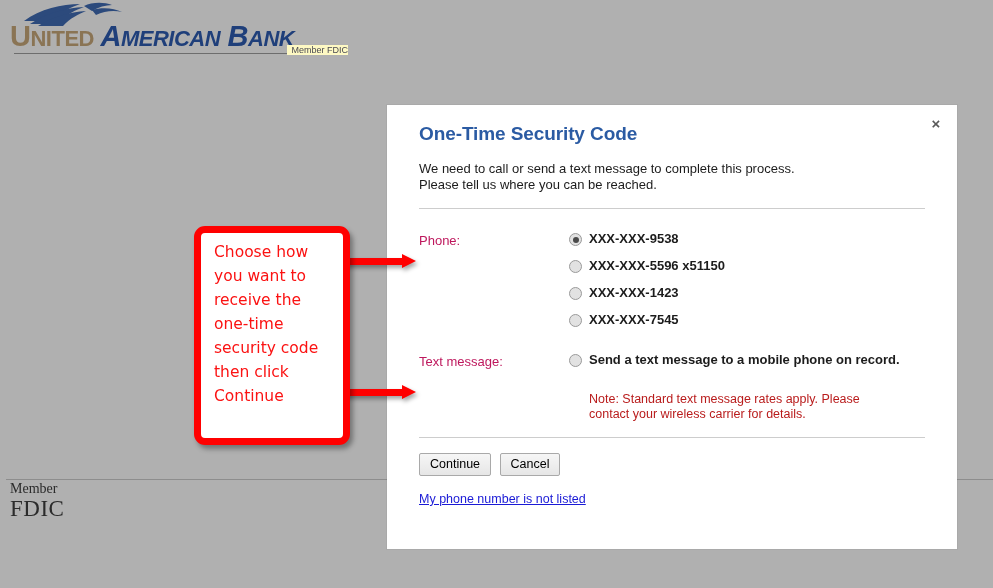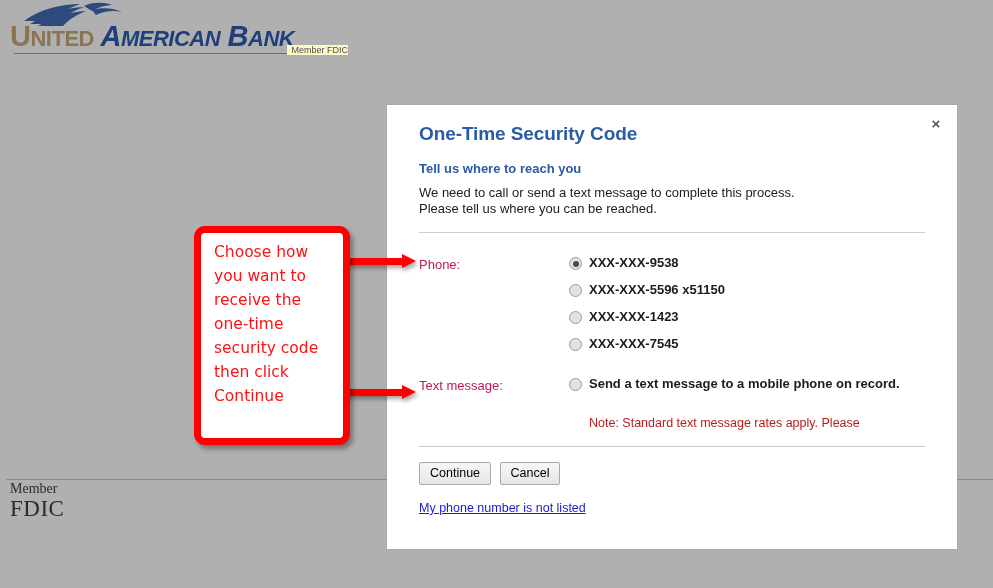--- a/index.html
+++ b/index.html
@@ -309,21 +309,20 @@
   </div>
 
   <div id="otp-dialog">
 
     <div id="dialog-close">×</div>
 
     <div id="dialog-body">
 
       <h1 id="dialog-title">One-Time Security Code</h1>
 
-      <div id="dialog-subtitle">Tell us where to reach you</div>
 
       <div class="dialog-intro-line">We need to call or send a text message to complete this process.</div>
       <div class="dialog-intro-line">Please tell us where you can be reached.</div>
 
       <hr class="hr">
 
       
       <div class="option-row" id="phone-row">
         <div class="option-label">Phone:</div>
         <div class="option-choices">
@@ -354,20 +353,21 @@
       
       <div class="option-row" id="sms-row">
         <div class="option-label">Text message:</div>
         <div class="option-choices">
           <div class="radio-line">
             <span class="radio"></span>
             <span class="radio-text">Send a text message to a mobile phone on record.</span>
           </div>
           <div id="sms-note">
             <div>Note: Standard text message rates apply. Please</div>
+            <div>contact your wireless carrier for details.</div>
           </div>
         </div>
       </div>
 
       <hr class="hr">
 
       
       <div id="dialog-actions">
         <button class="btn">Continue</button>
         <button class="btn">Cancel</button>

